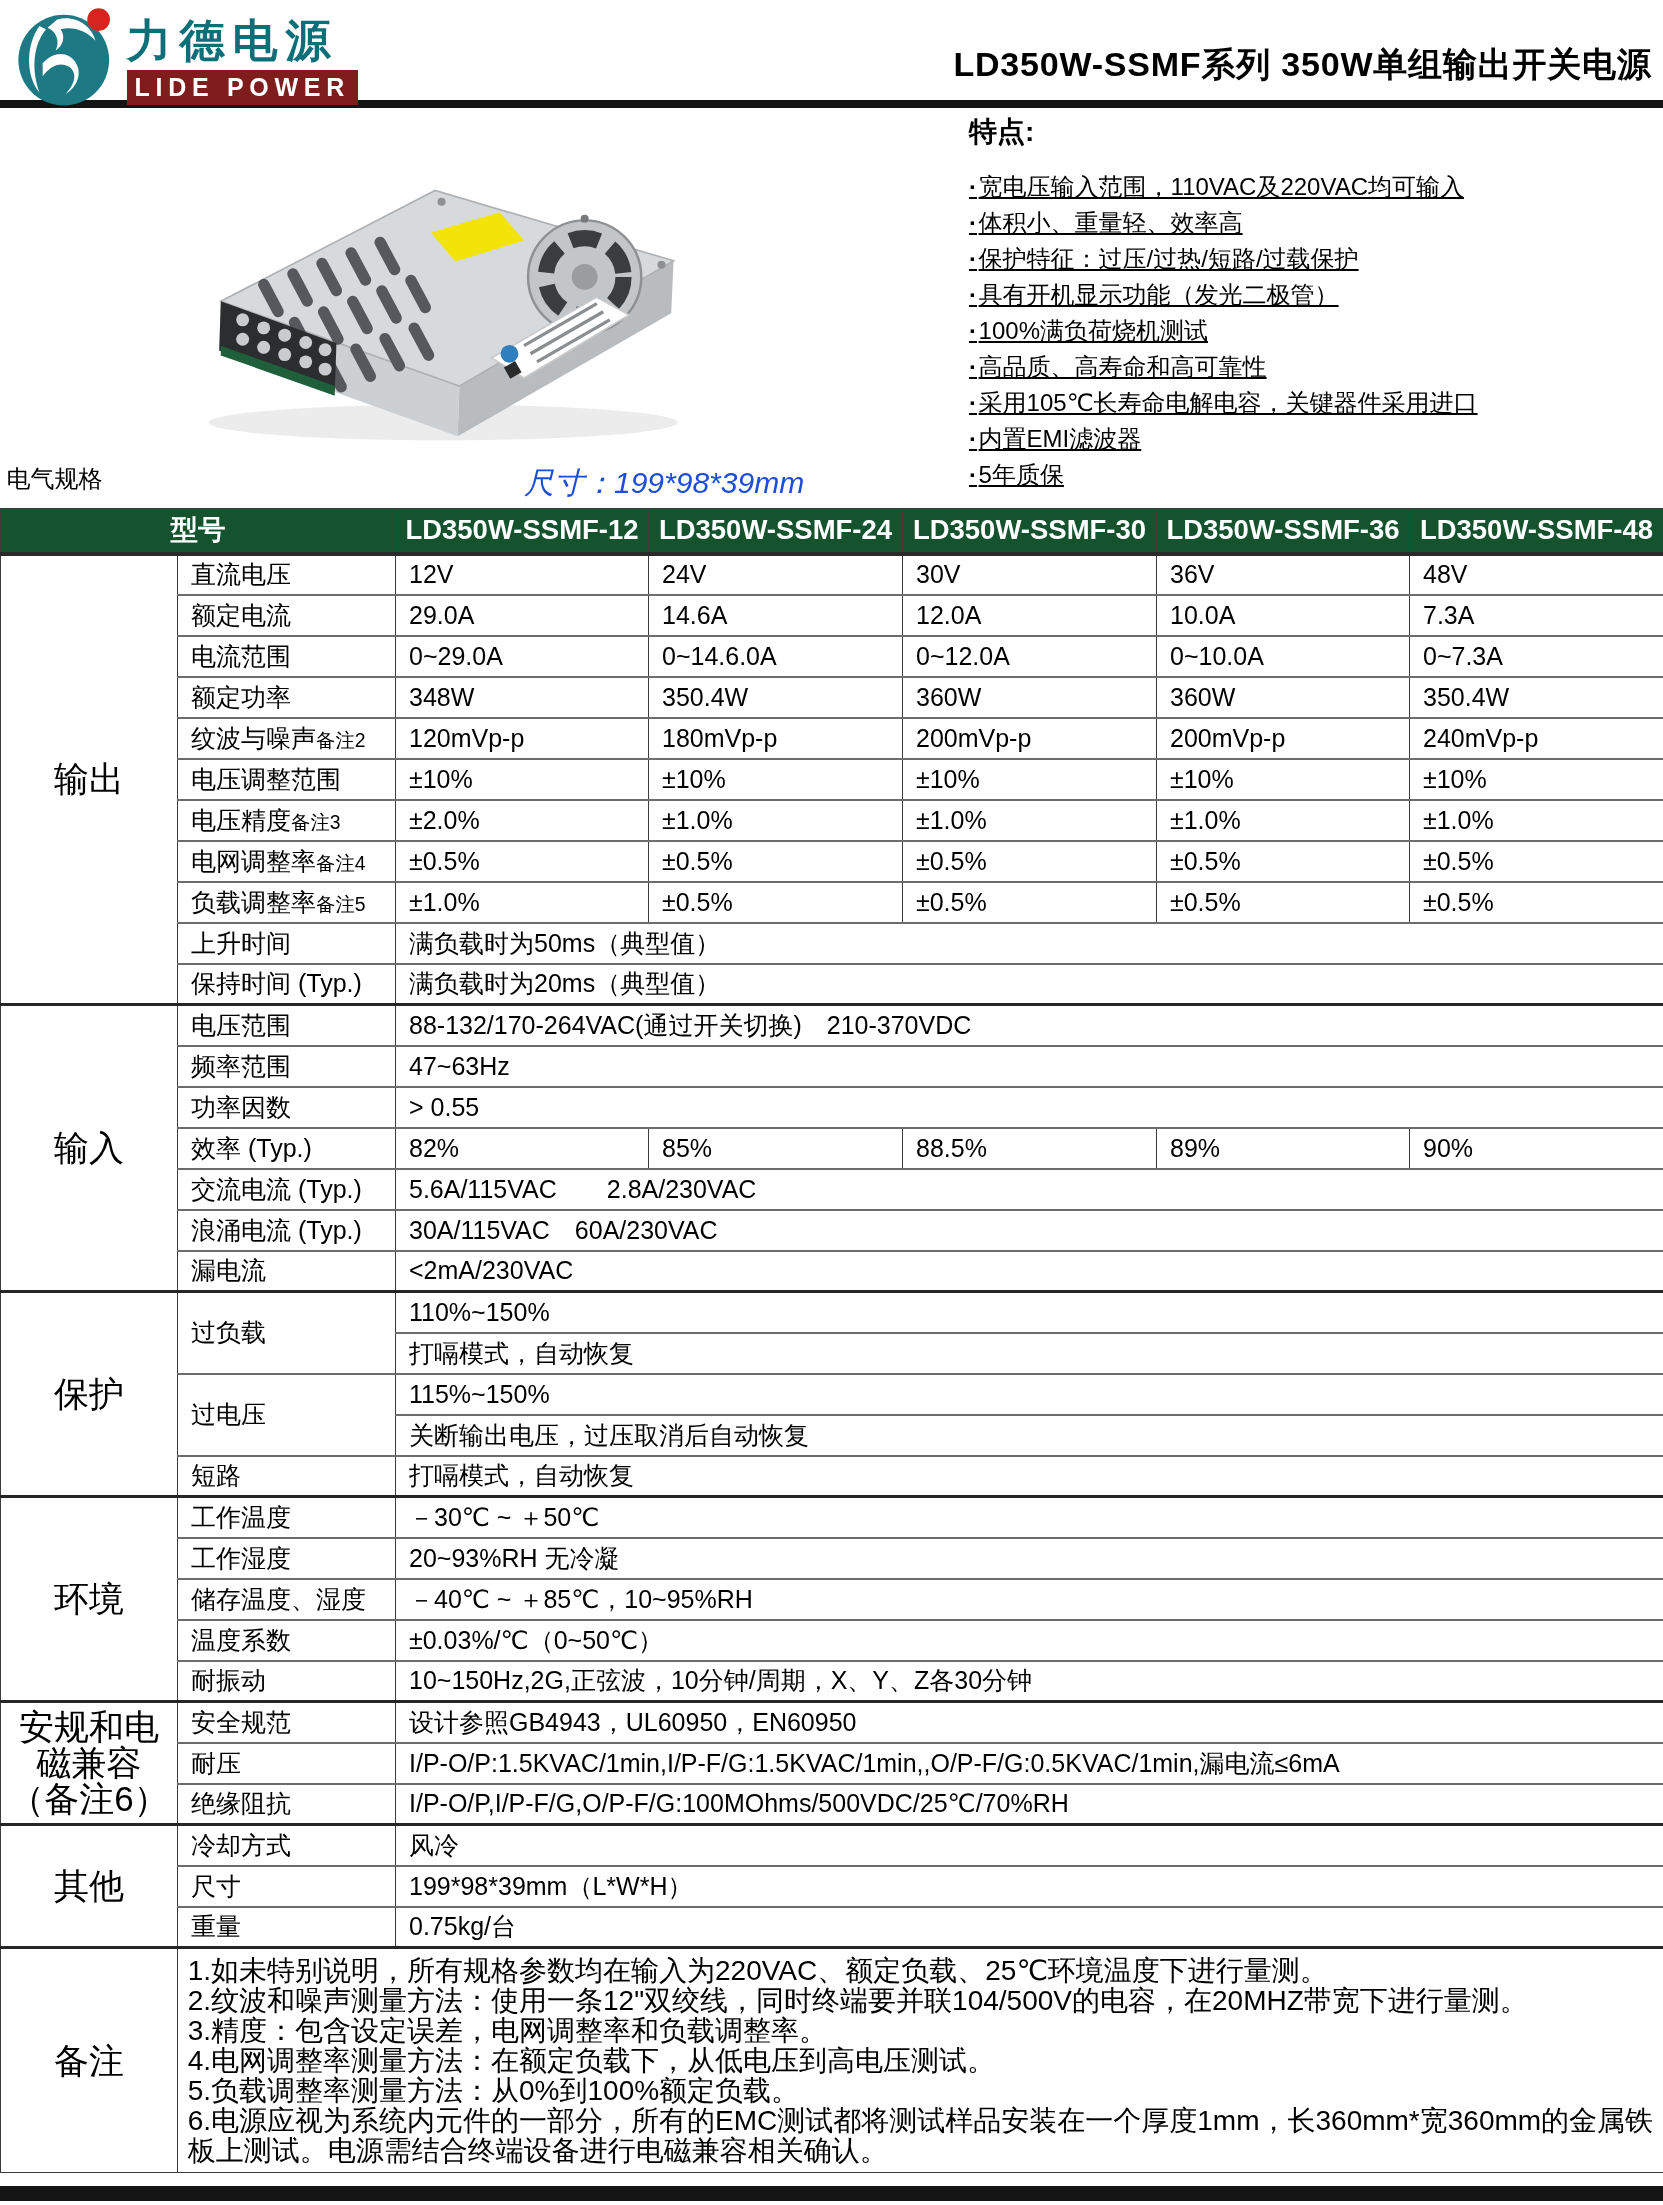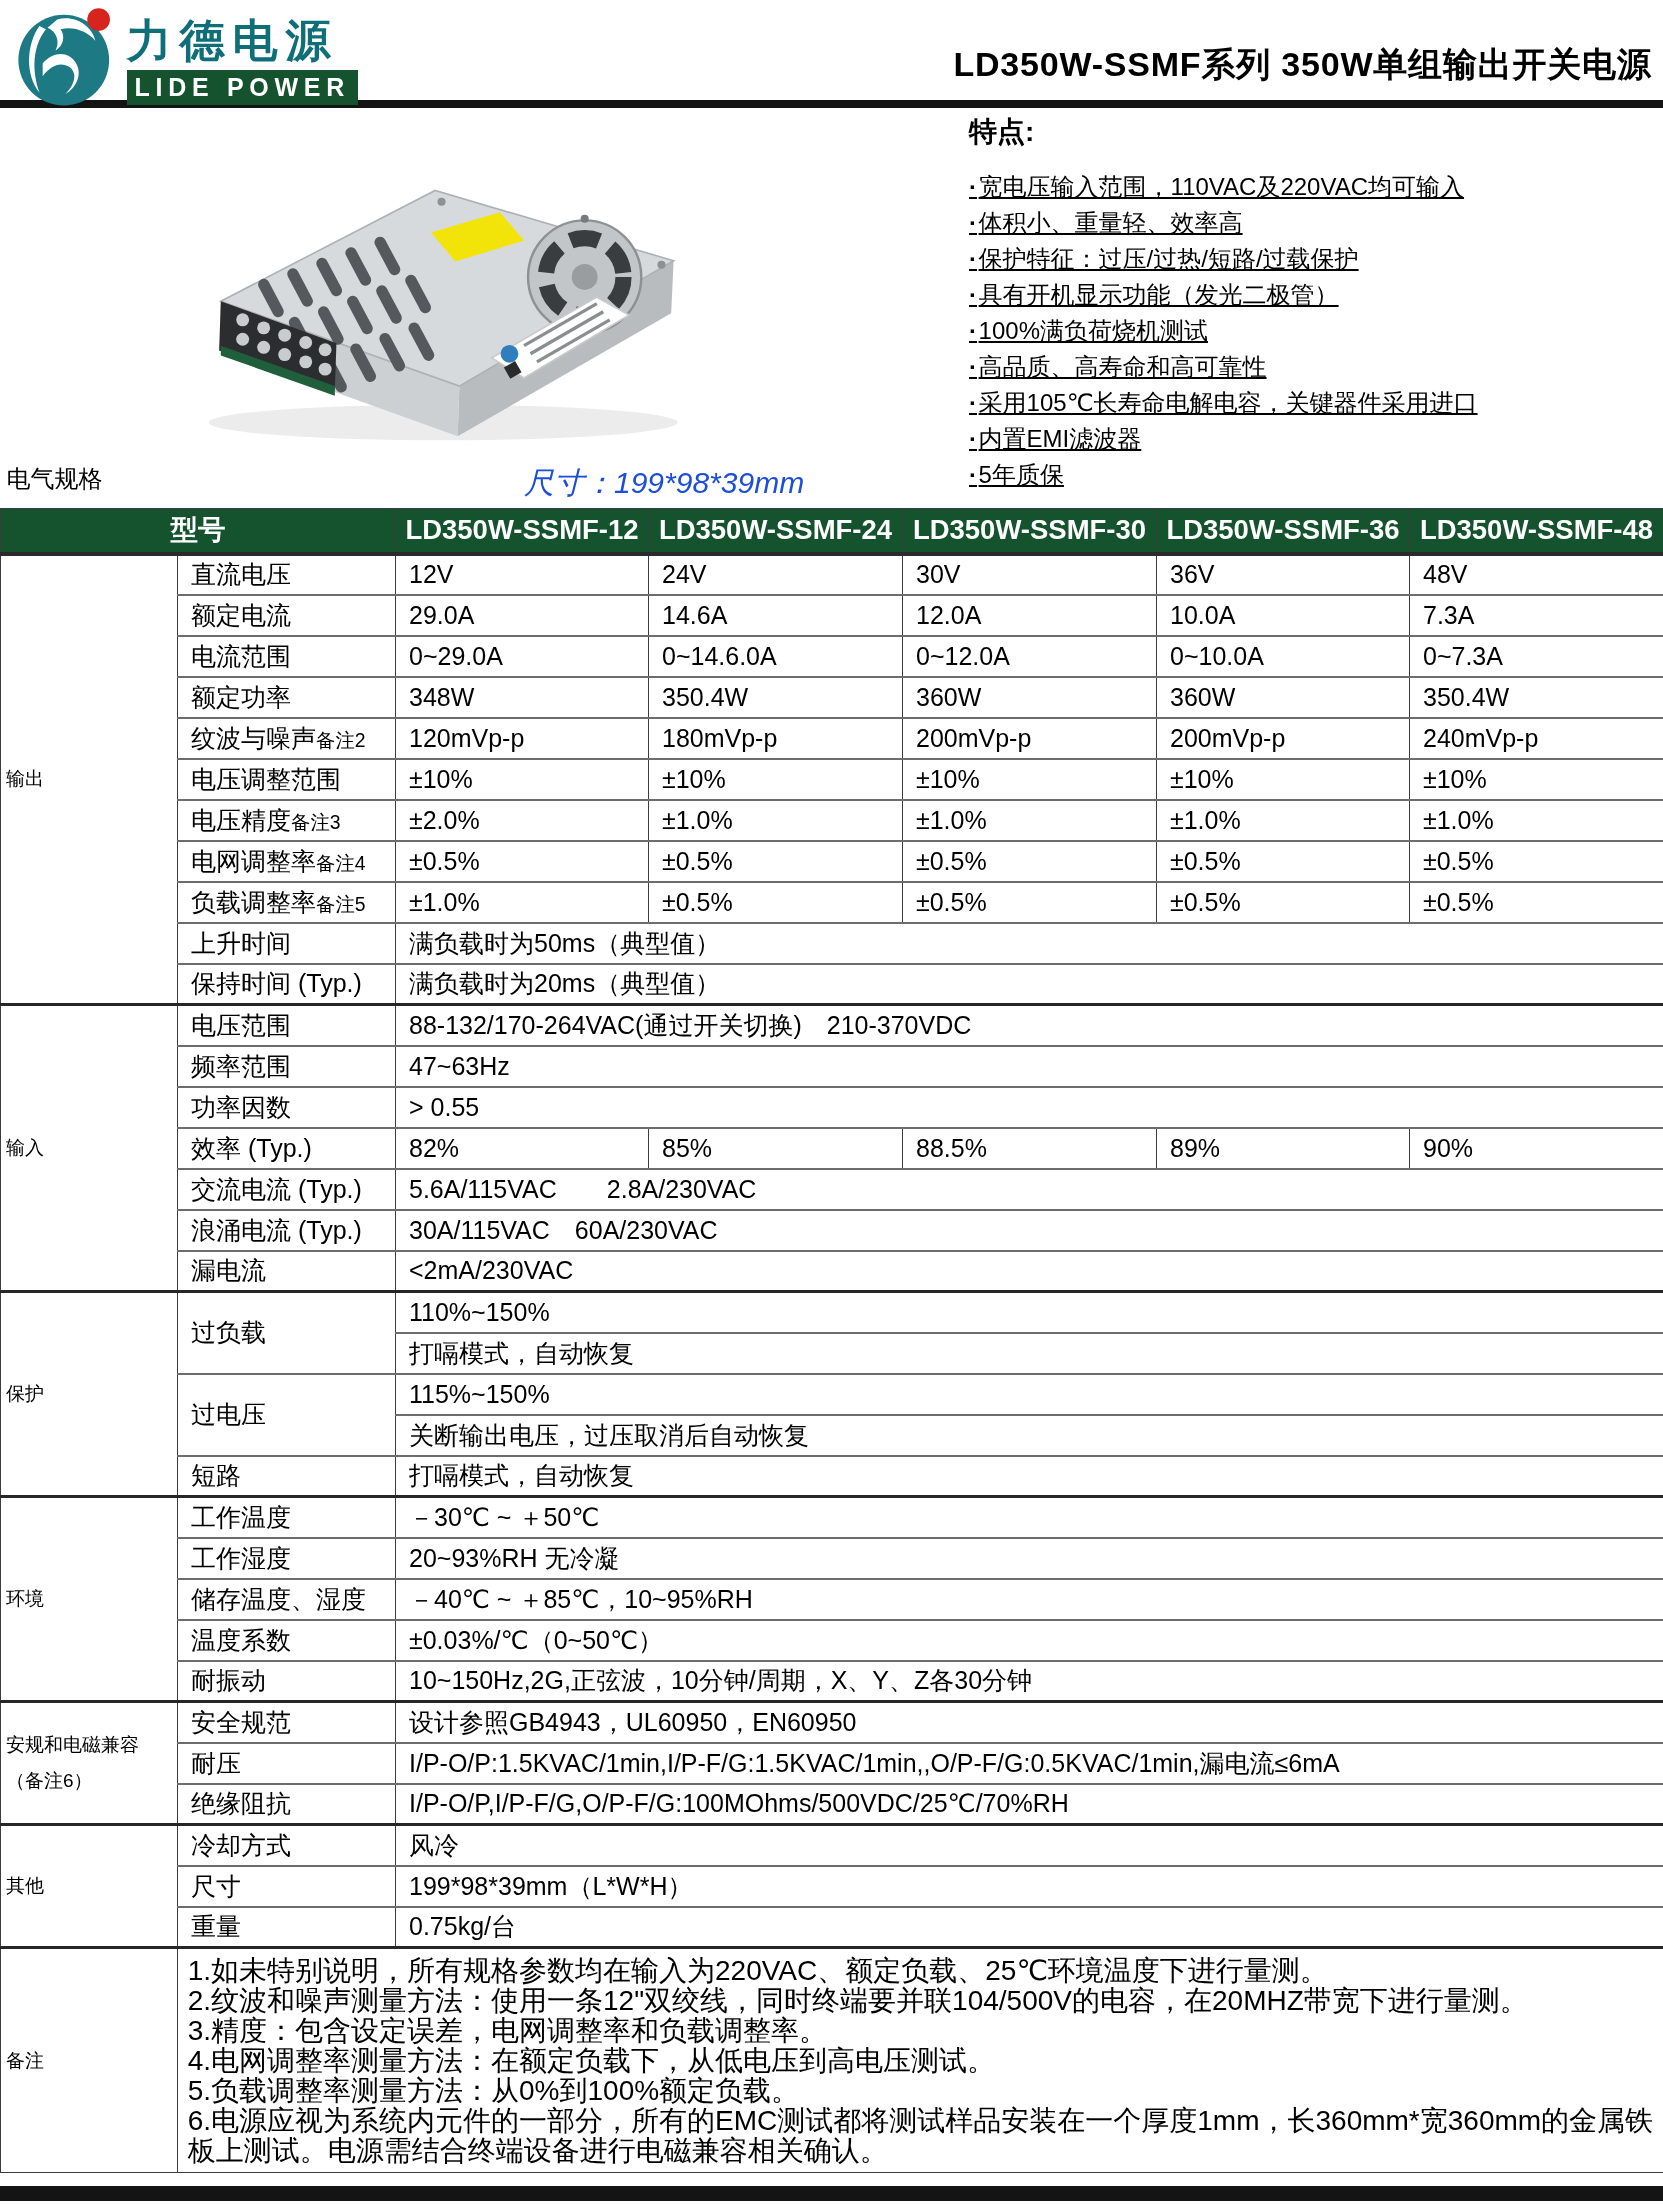--- a/index.html
+++ b/index.html
@@ -20,21 +20,21 @@
     border-bottom: 8px solid #141414;
   }
   .brand { position: absolute; left: 14.6px; top: 4.9px; display: flex; align-items: center; }
   .brand-mark { width: 104px; height: 107px; }
   .brand-text { margin-left: 8px; display: flex; flex-direction: column; }
   .brand-cn {
     font-size: 45px; font-weight: bold; color: #0e6f79;
     letter-spacing: 8px; line-height: 57px;
   }
   .brand-en {
-    margin-top: 1.6px; background: #14532d; color: #ffffff;
+    margin-top: 1.6px; background: #7f1d1d; color: #ffffff;
     font-size: 25px; font-weight: bold; letter-spacing: 5.7px;
     padding: 2.4px 8px 3.2px 8px; text-align: center; line-height: 29px;
   }
   .doc-title {
     position: absolute; right: 11.3px; top: 42px;
     font-size: 34px; font-weight: bold; color: #000000;
     letter-spacing: 0.8px;
   }
 
   
@@ -63,21 +63,21 @@
     overflow: hidden;
   }
   tr.thead th {
     background: #14532d; color: #ffffff;
     font-size: 27.5px; font-weight: bold; text-align: center;
     height: 45px; border-top: 1.6px solid #3c3c3c;
     border-bottom: 4.9px solid #2a2a2a;
   }
   tr.body { height: 41px; }
   td.cat {
-    text-align: left; font-size: 19px; color: #000;
+    text-align: center; font-size: 35px; color: #000;
     padding: 0 4.9px; line-height: 36px;
   }
   td.lbl { font-size: 25px; padding-left: 13px; color: #000; white-space: nowrap; }
   td.lbl .sm { font-size: 19.4px; }
   td.val, td.spanval { font-size: 25px; padding-left: 13px; color: #000; white-space: nowrap; }
   tr.group-start td { border-top: 3.2px solid #262626; }
   td.notes-cell { padding: 6.5px 9.7px; }
   .note-line { font-size: 28px; line-height: 30px; color: #000; }
 
   .bottom-bar {

